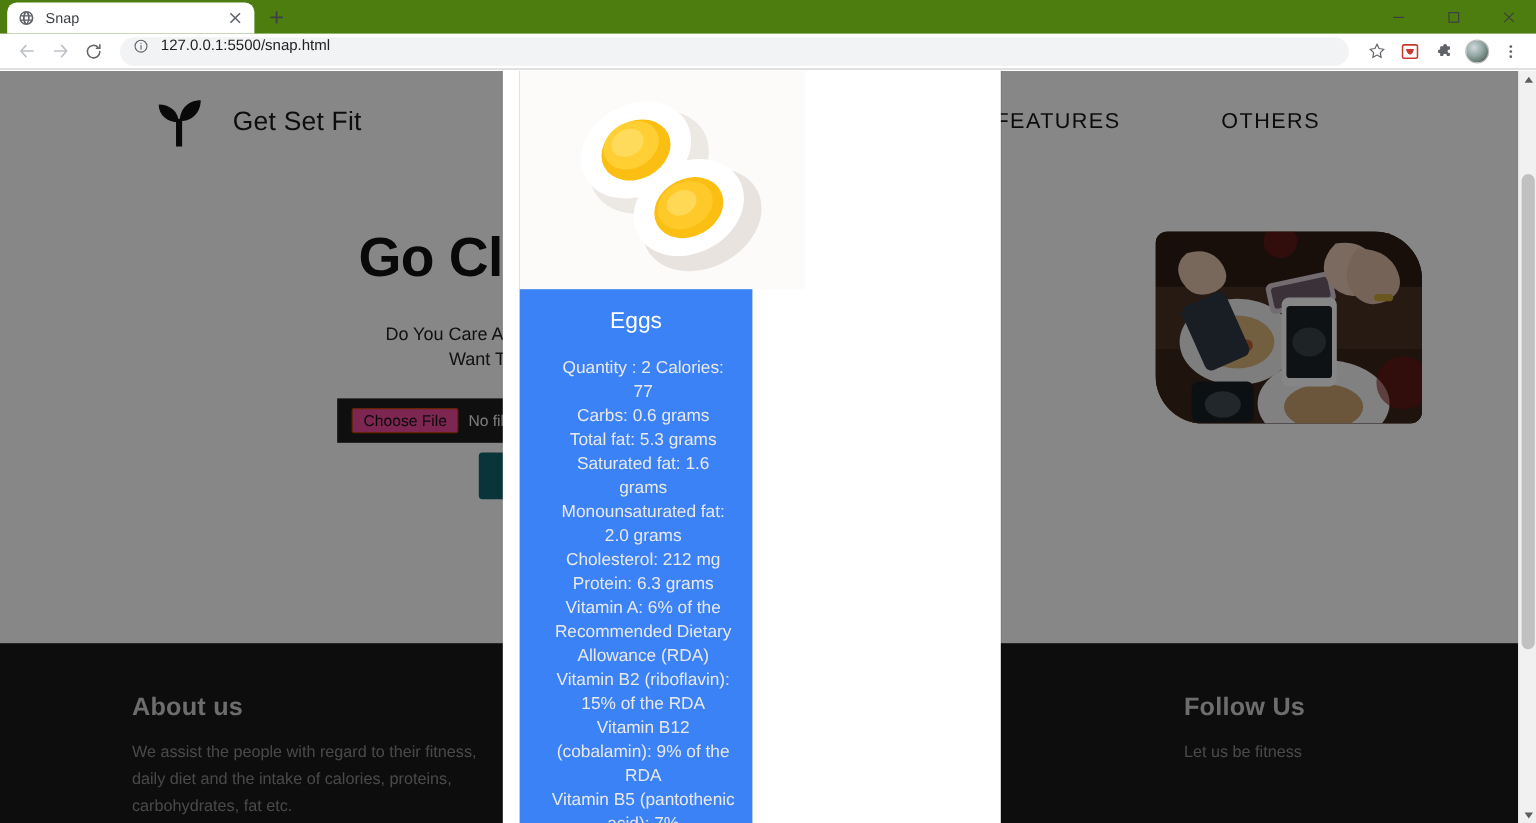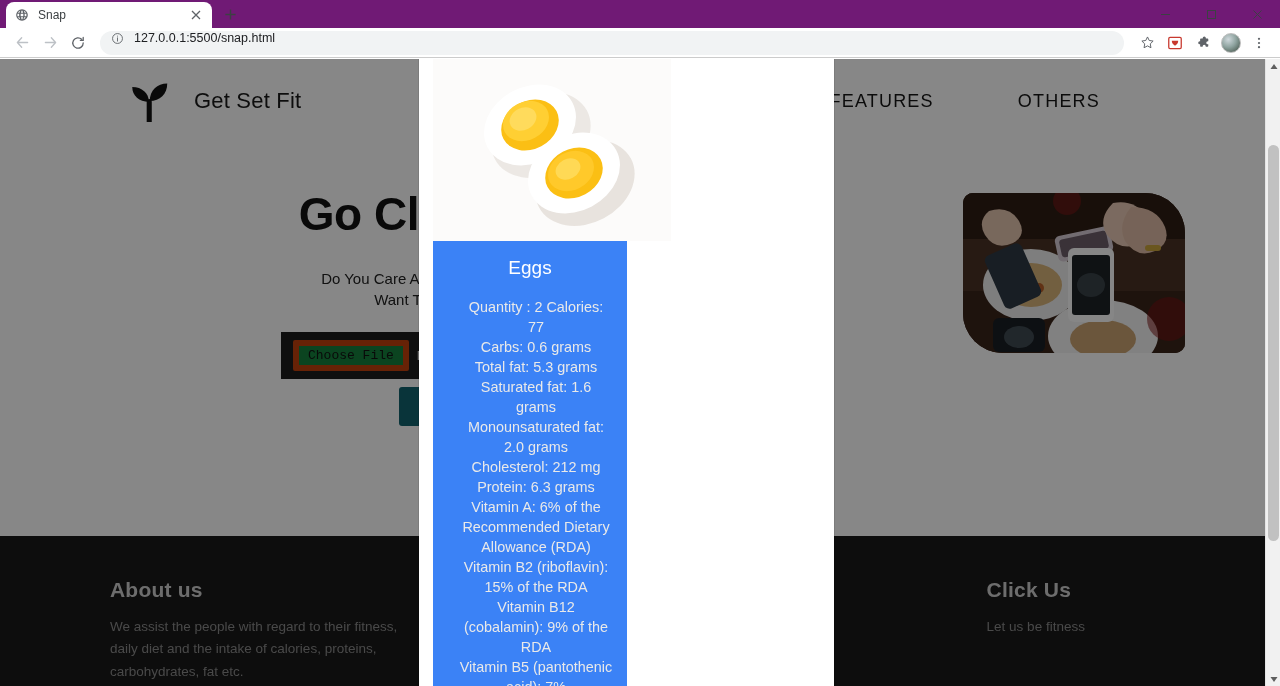--- a/index.html
+++ b/index.html
@@ -7,21 +7,21 @@
     width: 1280px; height: 686px;
     overflow: hidden;
     font-family: "Liberation Sans", sans-serif;
     background: #ffffff;
   }
 
   
   .browser { width: 1280px; height: 686px; position: relative; background:#fff; }
 
   .tabstrip {
-    height: 28px; background: #701a75;
+    height: 28px; background: #4d7c0f;
     display: flex; align-items: flex-end; padding-left: 6px;
     position: relative;
   }
   .tab {
     width: 206px; height: 26px; background: #fff;
     border-radius: 8px 8px 0 0;
     display: flex; align-items: center; padding: 0 8px;
     position: relative;
   }
   .tab-favicon {
@@ -144,23 +144,23 @@
   .upload-row {
     display: flex; flex-direction: column; align-items: center; gap: 0;
   }
   .file-input {
     background: #1d1d1d; color: #e8e8e8;
     padding: 8px 12px; display: inline-flex; align-items: center; gap: 8px;
     font-size: 13px; width: 240px; align-self: center;
     margin-left: -58px;
   }
   .file-btn {
-    background: #15803d; color: #111; border: 6px solid #c2410c;
+    background: #ec4899; color: #111; border: 1px solid #c2410c;
     border-radius: 2px; padding: 2px 9px; font-size: 13px;
-    font-family: Liberation Mono, monospace; white-space: nowrap;
+    font-family: Liberation Sans, sans-serif; white-space: nowrap;
   }
   .file-name { font-size: 13px; color: #e8e8e8; white-space: nowrap; }
   .upload-btn {
     margin-top: 8px; background: #12626e; color: #fff;
     border: none; padding: 11px 36px; font-size: 15px;
     border-radius: 3px; font-family: "Liberation Sans", sans-serif;
     align-self: center; margin-left: 58px;
   }
   .hero-right { margin-left: auto; padding-top: 4px; }
   .hero-photo {
@@ -402,21 +402,21 @@
       <footer class="footer">
         <div class="fcol">
           <h3>About us</h3>
           <p>We assist the people with regard to their fitness, daily diet and the intake of calories, proteins, carbohydrates, fat etc.</p>
         </div>
         <div class="fcol">
           <h3></h3>
           <p></p>
         </div>
         <div class="fcol last">
-          <h3>Click Us</h3>
+          <h3>Follow Us</h3>
           <p>Let us be fitness</p>
         </div>
       </footer>
 
       <div class="overlay"></div>
 
       <div class="modal">
         <div class="modal-card">
           <div class="modal-img">
             <svg width="238" height="182" viewBox="0 0 238 182">

